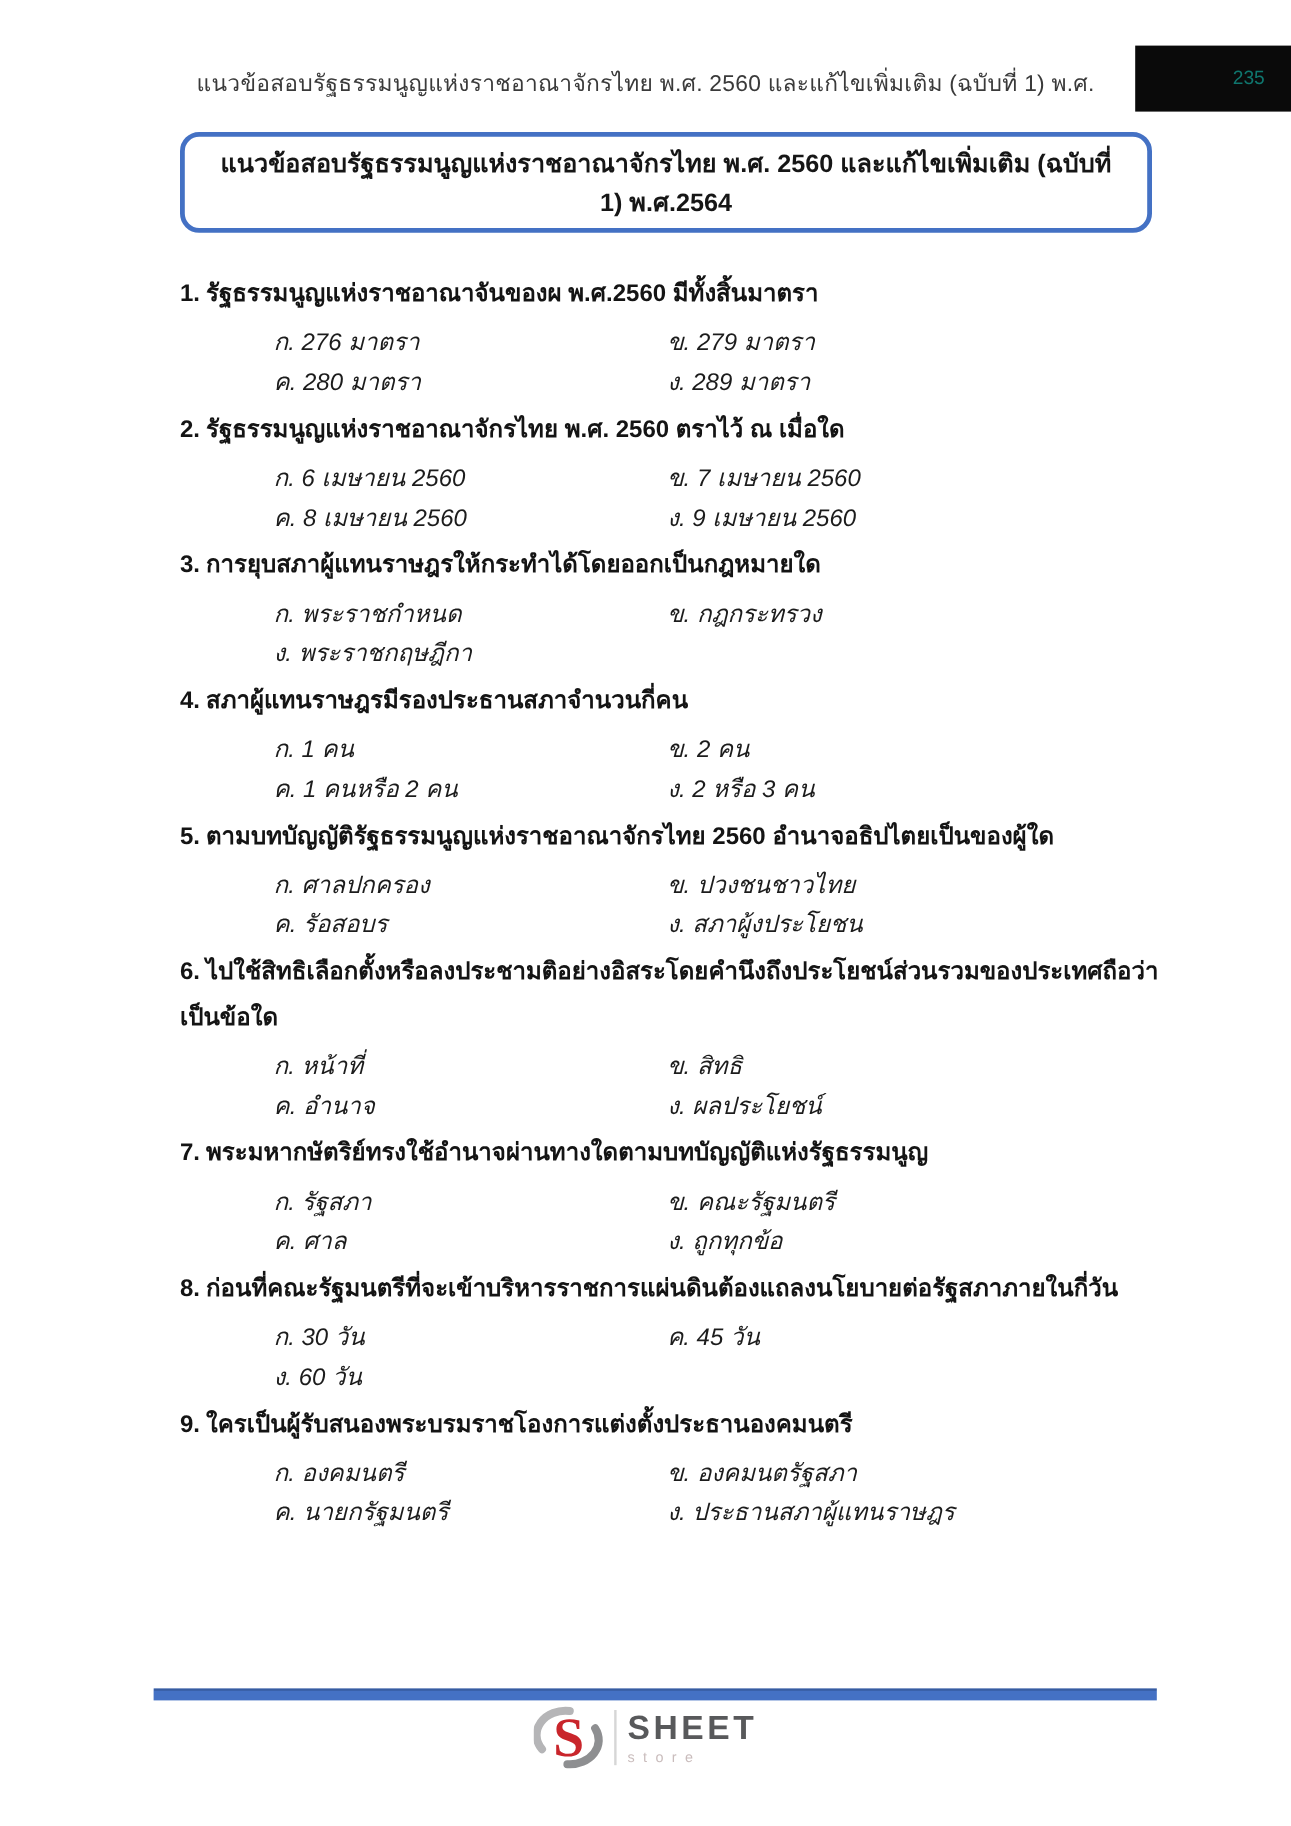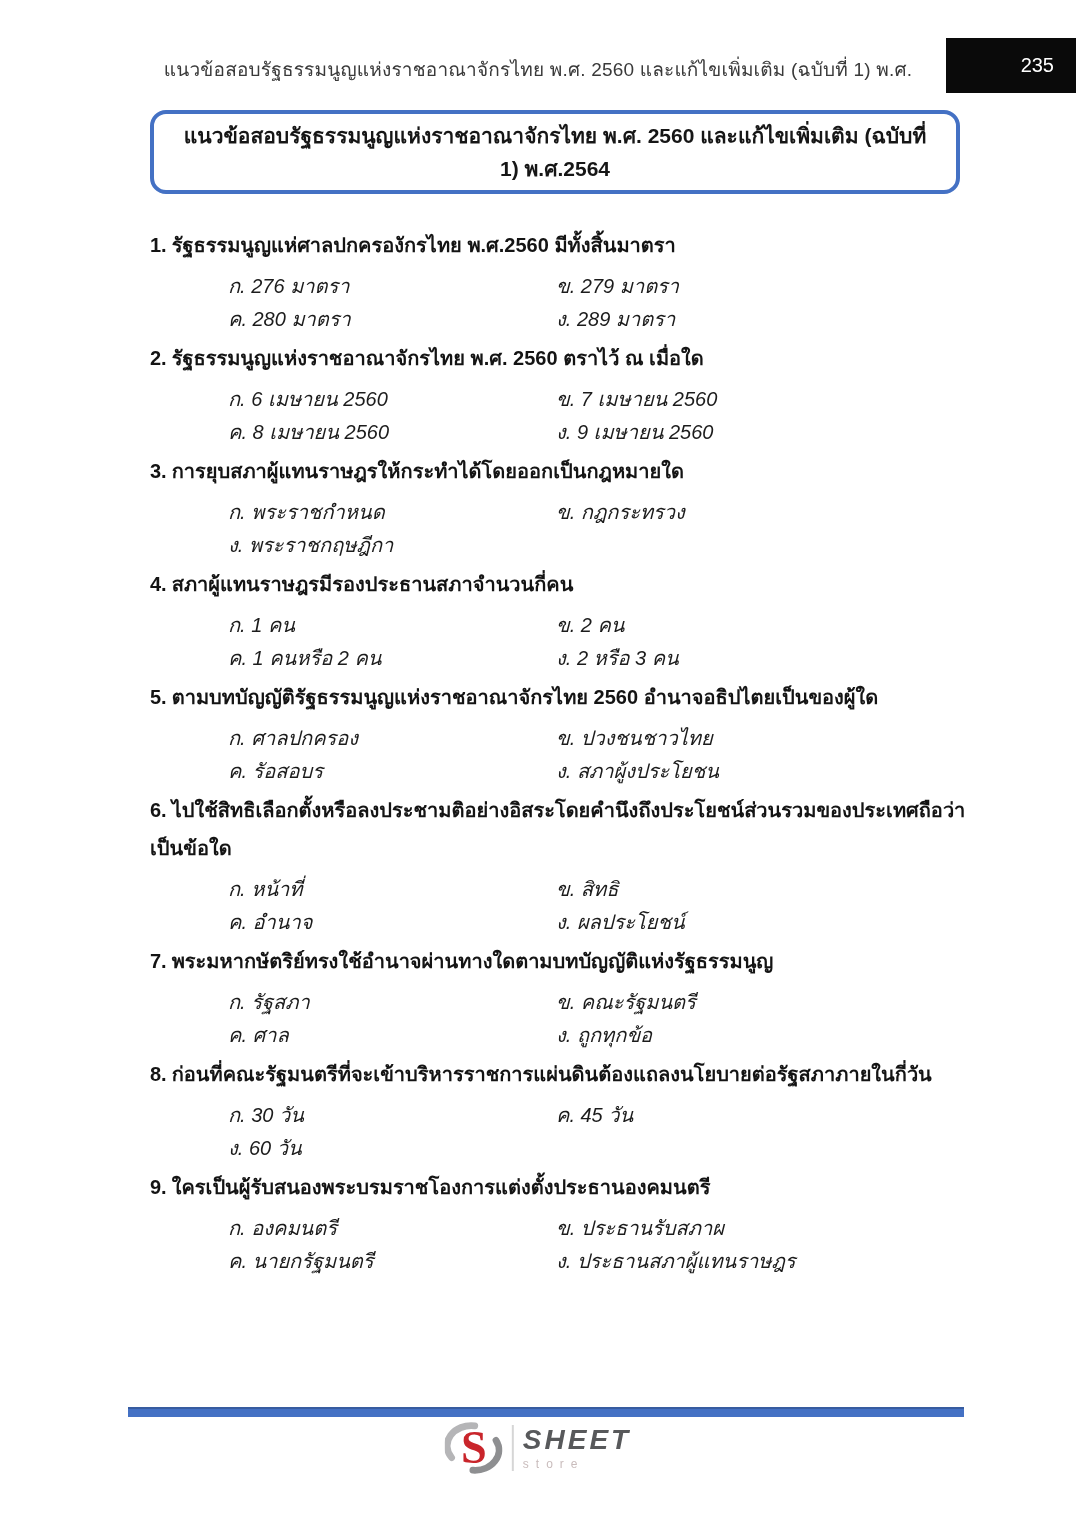--- a/index.html
+++ b/index.html
@@ -9,23 +9,23 @@
     position:relative; width:1076px; height:1478px; margin:0 auto;
     background:#ffffff; overflow:hidden;
   }
   
   .header-text {
     position:absolute; top:54px; left:0; width:100%;
     text-align:center; font-size:19px; color:#3a3a3a; letter-spacing:0.2px;
   }
   .page-num-box {
     position:absolute; top:38px; right:0; width:130px; height:55px;
-    background:var(--pagenum-bg, #0a0a0a); color:#ffffff;
+    background:var(--pagenum-bg, #0a0a0a); color:#0f766e;
     display:flex; align-items:center; justify-content:flex-end;
-    padding-right:22px; font-size:20px;
+    padding-right:22px; font-size:16px;
   }
   
   .title-box {
     position:absolute; top:110px; left:150px; width:810px; height:84px;
     border:4px solid var(--accent, #4471c4); border-radius:16px;
     display:flex; align-items:center; justify-content:center;
     padding:0 24px;
   }
   .title-box .title {
     font-size:21px; font-weight:700; color:#161616; text-align:center;
@@ -48,21 +48,21 @@
   }
   .logo {
     position:absolute; top:1421px; left:50%; transform:translateX(-50%);
     display:flex; align-items:center; gap:9px;
   }
   .logo-icon { display:block; }
   .logo-divider { width:2px; height:46px; background:#d6d6d6; }
   .logo-text { display:flex; flex-direction:column; justify-content:center; }
   .logo-name {
     font-size:28px; font-weight:700; color:var(--logo-gray,#58595b);
-    letter-spacing:3px; line-height:1;font-style:italic;
+    letter-spacing:3px; line-height:1;
   }
   .logo-sub {
     font-size:12px; color:var(--logo-sub,#c9bcbc);
     letter-spacing:7px; line-height:1; margin-top:4px;
   }
 </style>
 </head>
 <body>
 
 <div class="page">
@@ -72,21 +72,21 @@
     <span>235</span>
   </div>
 
   <div class="title-box">
     <div class="title">แนวข้อสอบรัฐธรรมนูญแห่งราชอาณาจักรไทย พ.ศ. 2560 และแก้ไขเพิ่มเติม (ฉบับที่ 1) พ.ศ.2564</div>
   </div>
 
   <div class="content" id="questions">
     <div class="question">
       <div class="q-head">
-        <span class="q-num">1.</span><span class="q-text">รัฐธรรมนูญแห่ศาลปกครองักรไทย พ.ศ.2560 มีทั้งสิ้นมาตรา</span>
+        <span class="q-num">1.</span><span class="q-text">รัฐธรรมนูญแห่งราชอาณาจันของผ พ.ศ.2560 มีทั้งสิ้นมาตรา</span>
       </div>
       <div class="opt-grid">
         <span class="opt">ก. 276 มาตรา</span>
         <span class="opt">ข. 279 มาตรา</span>
         <span class="opt">ค. 280 มาตรา</span>
         <span class="opt">ง. 289 มาตรา</span>
       </div>
     </div>
 
     <div class="question">
@@ -170,21 +170,21 @@
         <span class="opt">ง. 60 วัน</span>
       </div>
     </div>
 
     <div class="question">
       <div class="q-head">
         <span class="q-num">9.</span><span class="q-text">ใครเป็นผู้รับสนองพระบรมราชโองการแต่งตั้งประธานองคมนตรี</span>
       </div>
       <div class="opt-grid">
         <span class="opt">ก. องคมนตรี</span>
-        <span class="opt">ข. ประธานรับสภาผ</span>
+        <span class="opt">ข. องคมนตรัฐสภา</span>
         <span class="opt">ค. นายกรัฐมนตรี</span>
         <span class="opt">ง. ประธานสภาผู้แทนราษฎร</span>
       </div>
     </div>
   </div>
 
   <div class="footer-bar"></div>
   <div class="logo">
     <svg class="logo-icon" width="58" height="54" viewBox="0 0 60 56">
       <path d="M7 38 A 25 21 0 0 1 31 5" fill="none" stroke="#b5b5b7" stroke-width="7" stroke-linecap="round"></path>

